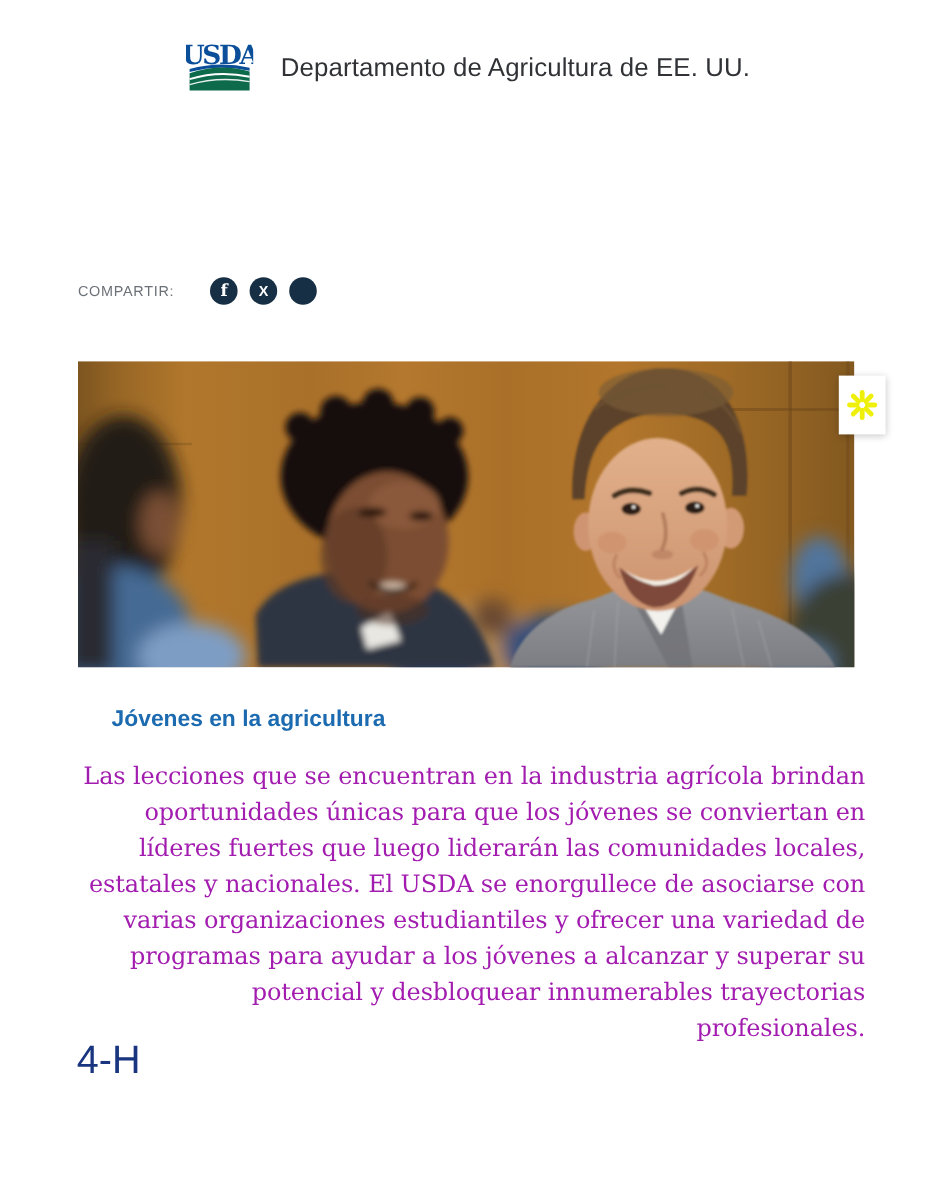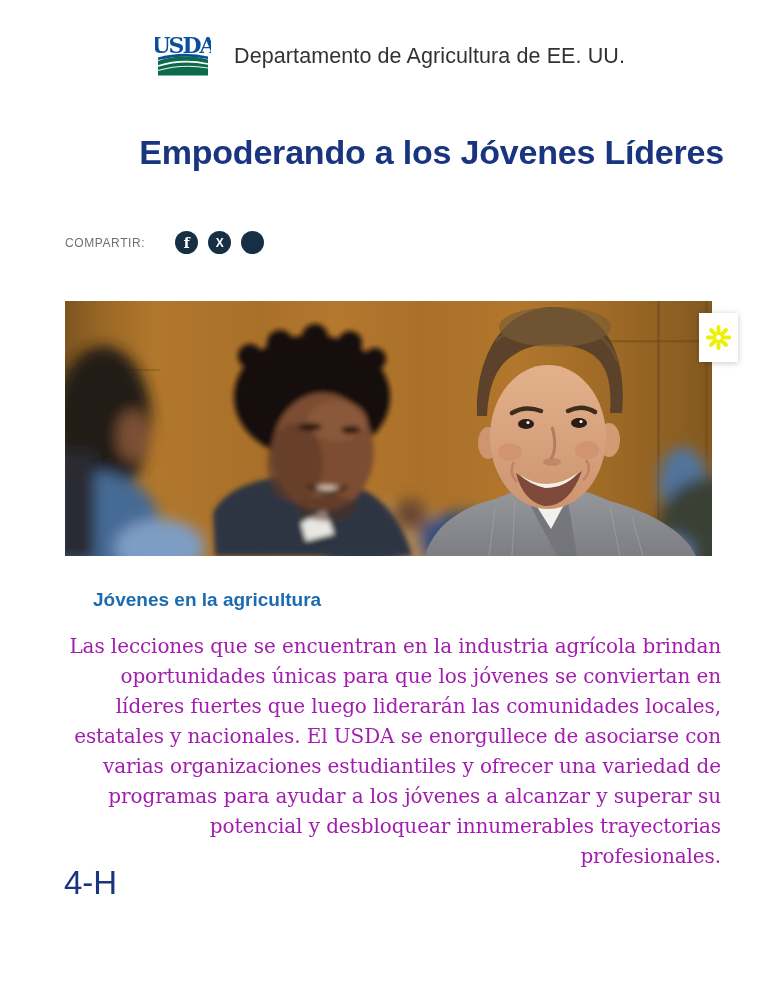--- a/index.html
+++ b/index.html
@@ -84,21 +84,20 @@
     <svg class="usda-logo" viewBox="0 0 56 44" aria-hidden="true">
       <text x="28" y="19" text-anchor="middle" font-family="DejaVu Serif, serif" font-weight="bold" font-size="22" letter-spacing="-2" fill="#0b4f9a">USDA</text>
       <path d="M3,23.5 Q28,16.5 53,22.5 L53,25 Q28,19.5 3,26 Z" fill="#0b4f9a"></path>
       <path d="M3,27 Q28,18.5 53,25.5 L53,41.5 L3,41.5 Z" fill="#0d6b4b"></path>
       <path d="M3,32 Q27,24.5 53,30" stroke="#ffffff" stroke-width="1.6" fill="none"></path>
       <path d="M3,36.5 Q27,29.5 53,34" stroke="#ffffff" stroke-width="1.2" fill="none" opacity="0.9"></path>
     </svg>
     <span class="agency-name">Departamento de Agricultura de EE. UU.</span>
   </a>
 
-  <h1 class="article-title">Empoderando a los Jóvenes Líderes</h1>
 
   <div class="share-row">
     <span class="share-label">COMPARTIR:</span>
     <div class="share-icons">
       <span class="share-circle">
         <span class="glyph-f">f</span>
       </span>
       <span class="share-circle">
         <span class="glyph-x">X</span>
       </span>

